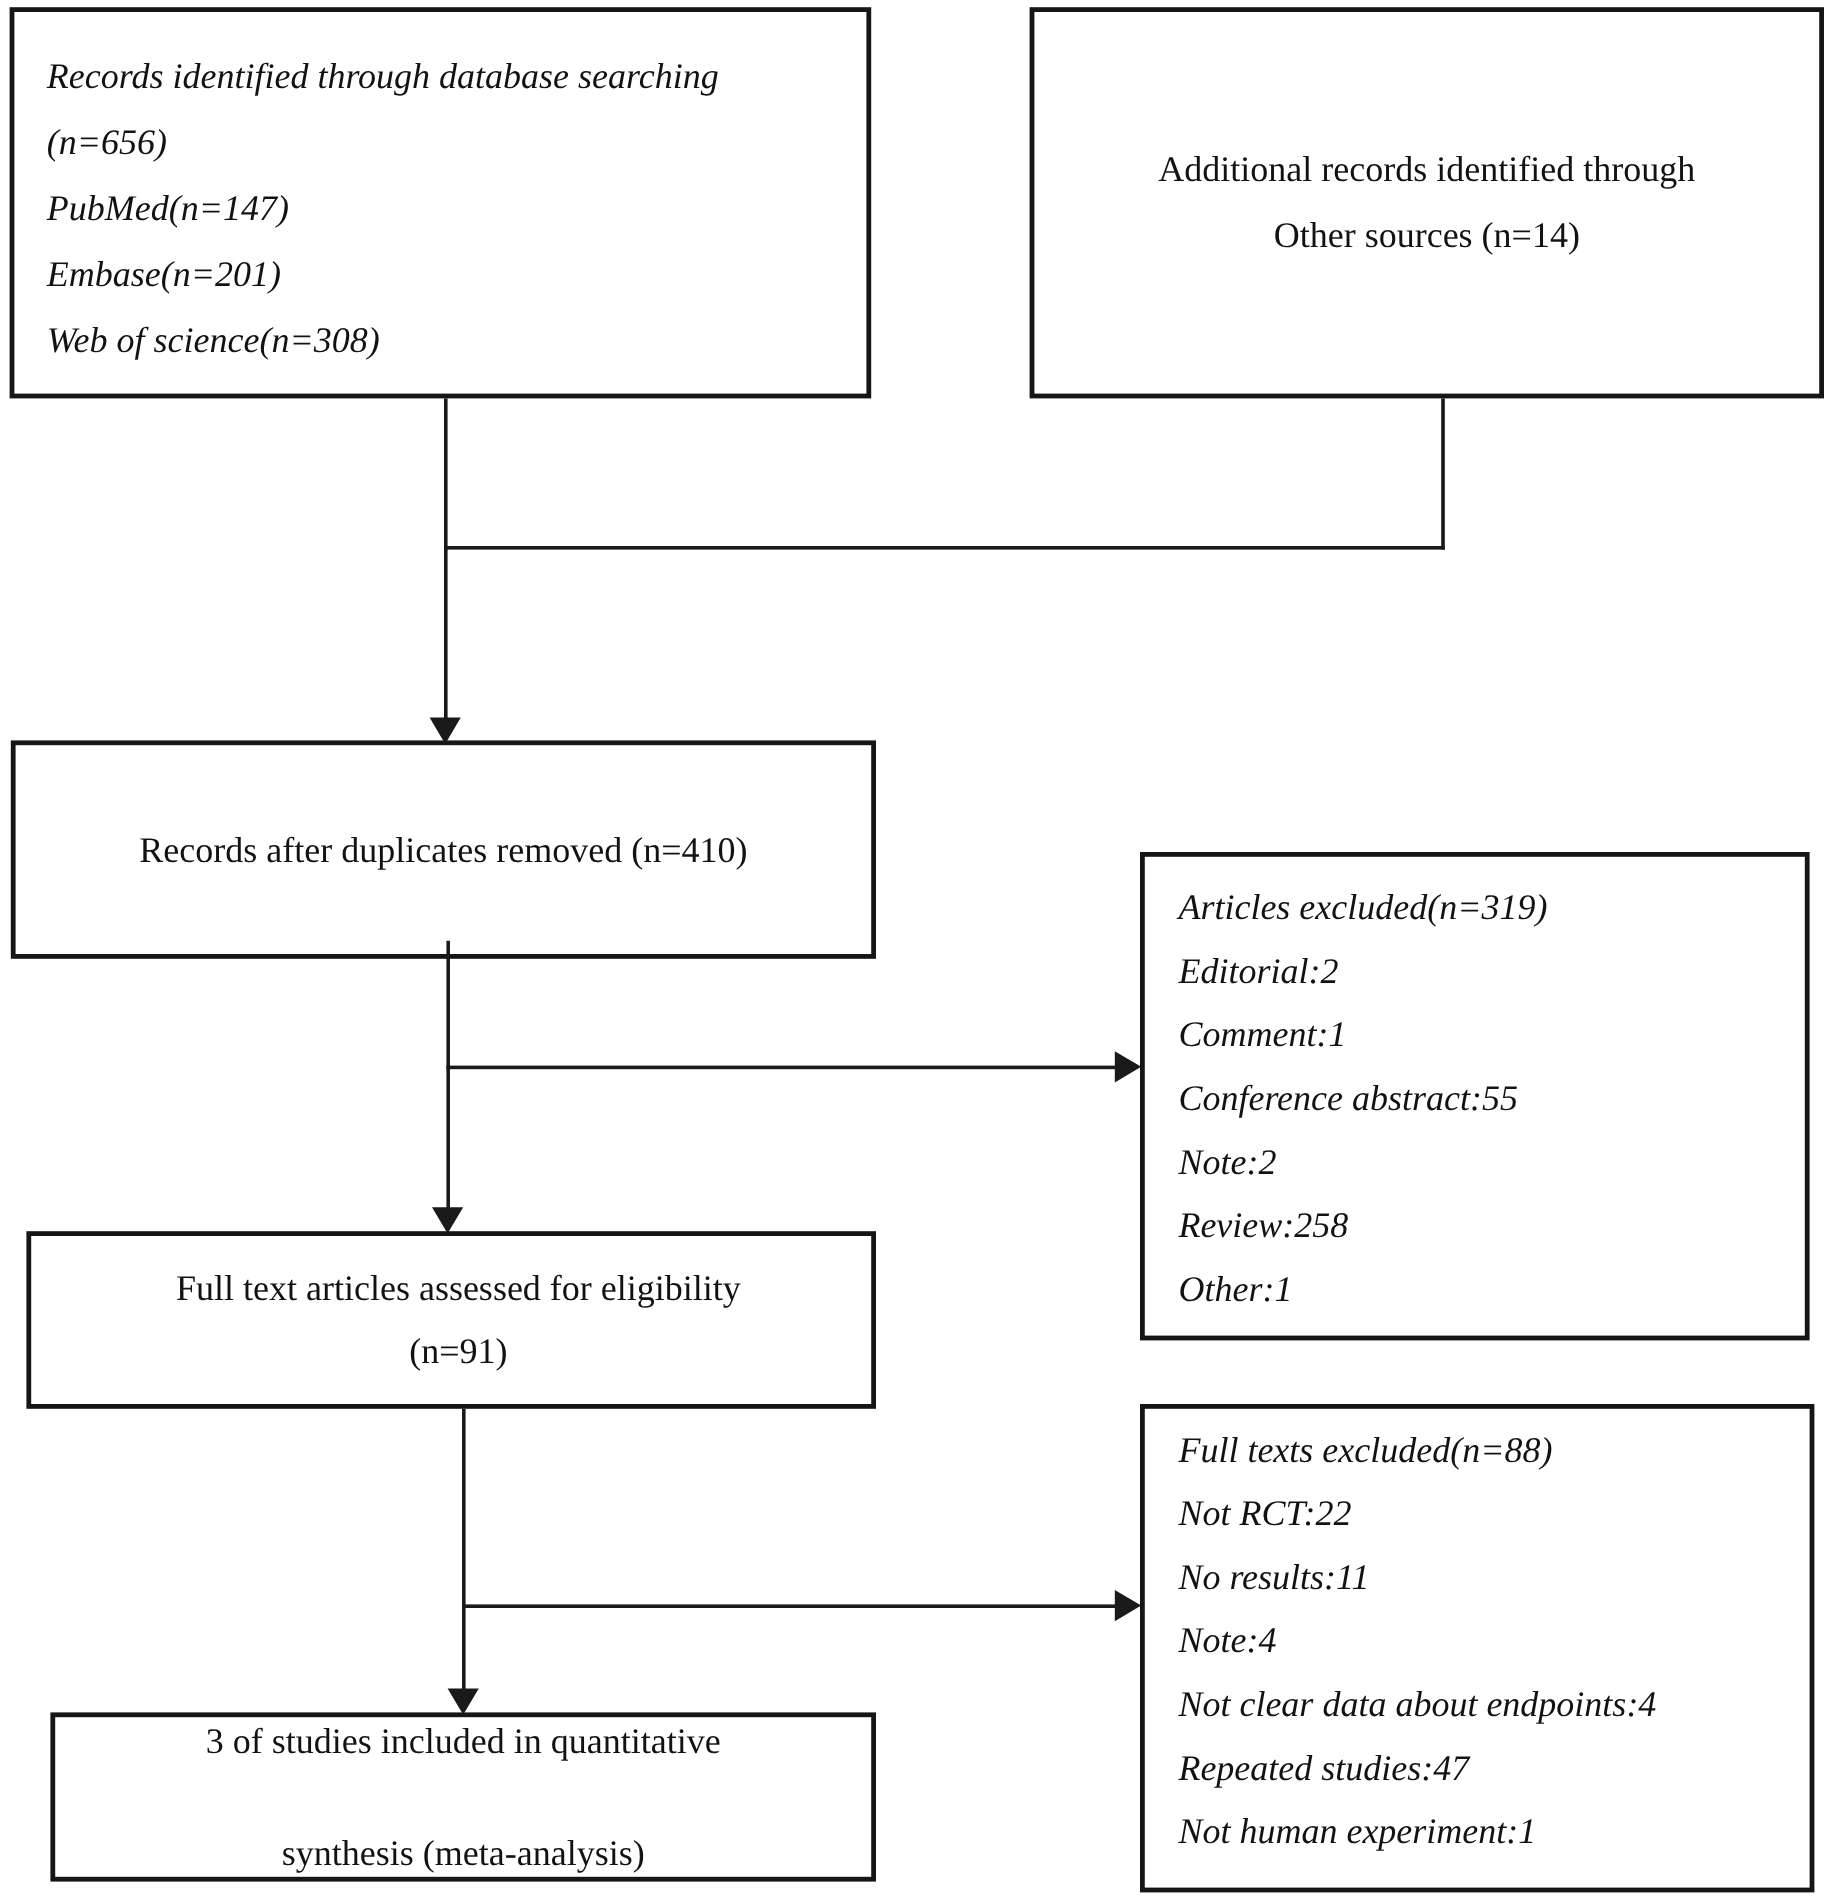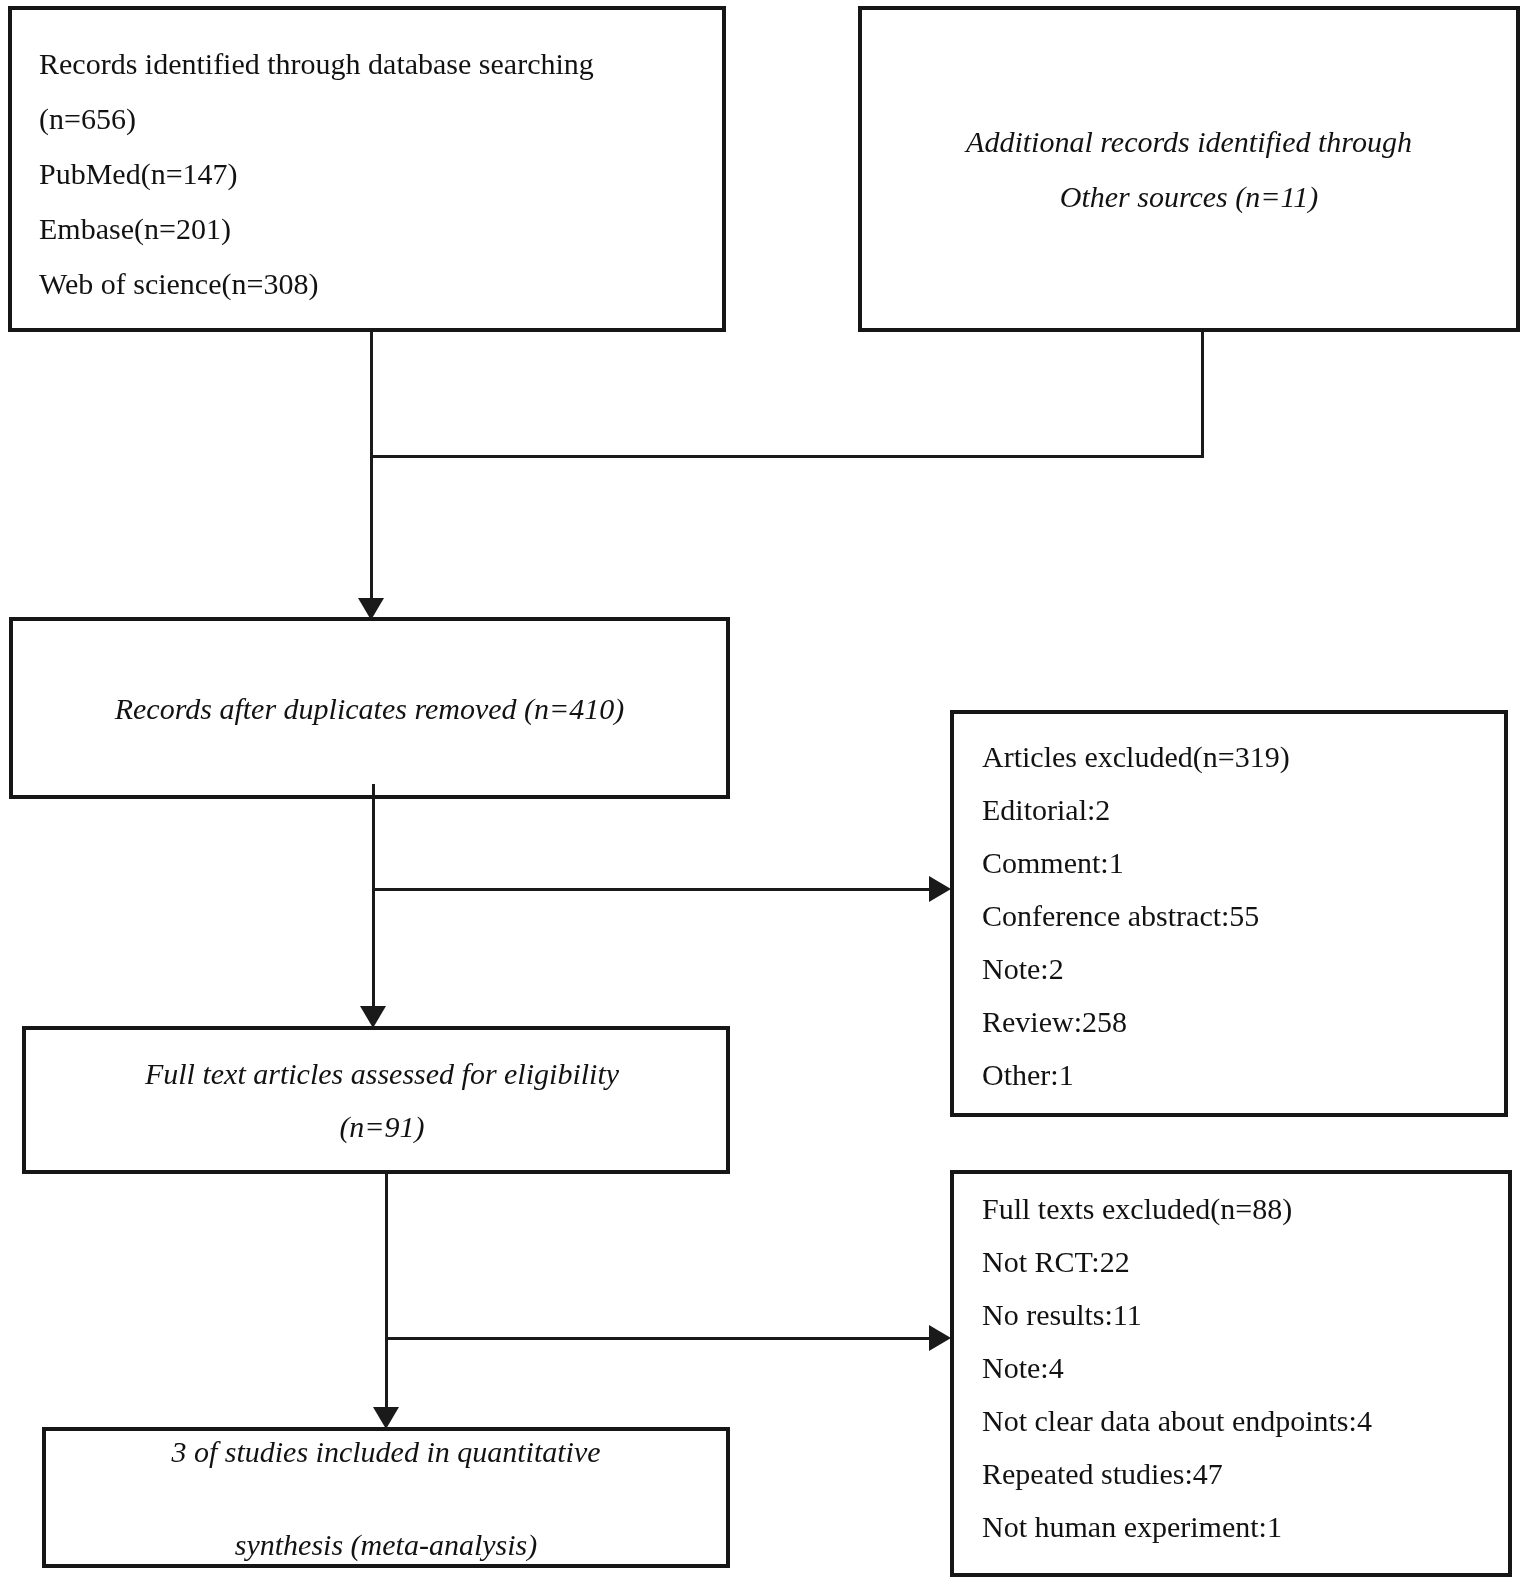--- a/index.html
+++ b/index.html
@@ -13,28 +13,27 @@
   }
   .box {
     position: absolute;
     box-sizing: border-box;
     border: 4px solid #161616;
     background: #ffffff;
     color: #121212;
     font-size: 30px;
   }
   .bl { line-height: 53px; white-space: nowrap; }
-  .list { display: block; }
+  .list { display: block; font-style: italic; }
   .centered {
     display: flex;
     flex-direction: column;
     justify-content: center;
     align-items: center;
     text-align: center;
-    font-style: italic;
   }
   
   #box-identification { left: 8px;   top: 6px;    width: 718px; height: 326px; padding: 26px 10px 0 27px; }
   #box-identification .bl { line-height: 55px; }
   #box-additional     { left: 858px; top: 6px;    width: 662px; height: 326px; }
   #box-additional .bl { line-height: 55px; }
   #box-duplicates     { left: 9px;   top: 617px;  width: 721px; height: 182px; }
   #box-articles-excl  { left: 950px; top: 710px;  width: 558px; height: 407px; padding: 16px 8px 0 28px; }
   #box-fulltext       { left: 22px;  top: 1026px; width: 708px; height: 148px; padding-left: 12px; }
   #box-fulltext-excl  { left: 950px; top: 1170px; width: 562px; height: 407px; padding: 8px 8px 0 28px; }
@@ -77,21 +76,21 @@
   <div class="box list" id="box-identification">
     <div class="bl">Records identified through database searching</div>
     <div class="bl">(n=656)</div>
     <div class="bl">PubMed(n=147)</div>
     <div class="bl">Embase(n=201)</div>
     <div class="bl">Web of science(n=308)</div>
   </div>
 
   <div class="box centered" id="box-additional">
     <div class="bl">Additional records identified through</div>
-    <div class="bl">Other sources (n=11)</div>
+    <div class="bl">Other sources (n=14)</div>
   </div>
 
   <div class="box centered" id="box-duplicates">
     <div class="bl">Records after duplicates removed (n=410)</div>
   </div>
 
   <div class="box list" id="box-articles-excl">
     <div class="bl">Articles excluded(n=319)</div>
     <div class="bl">Editorial:2</div>
     <div class="bl">Comment:1</div>

